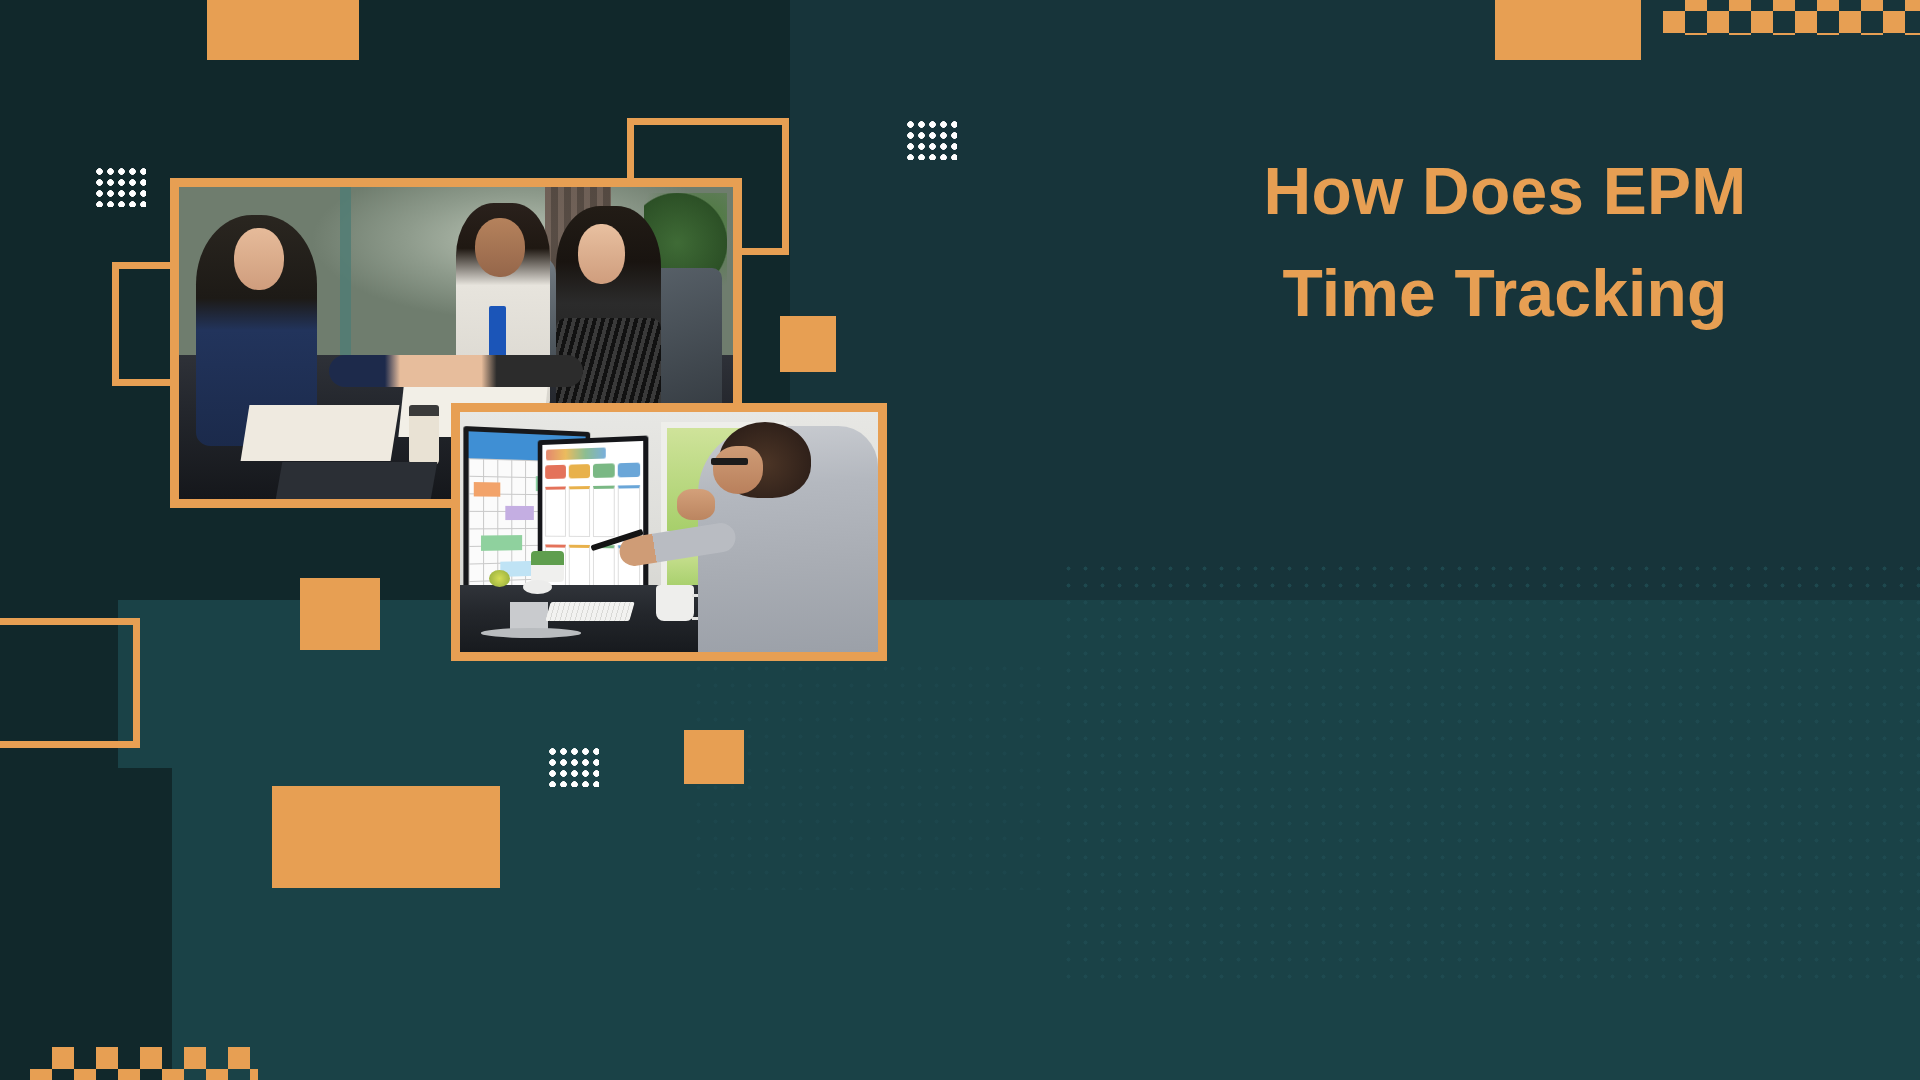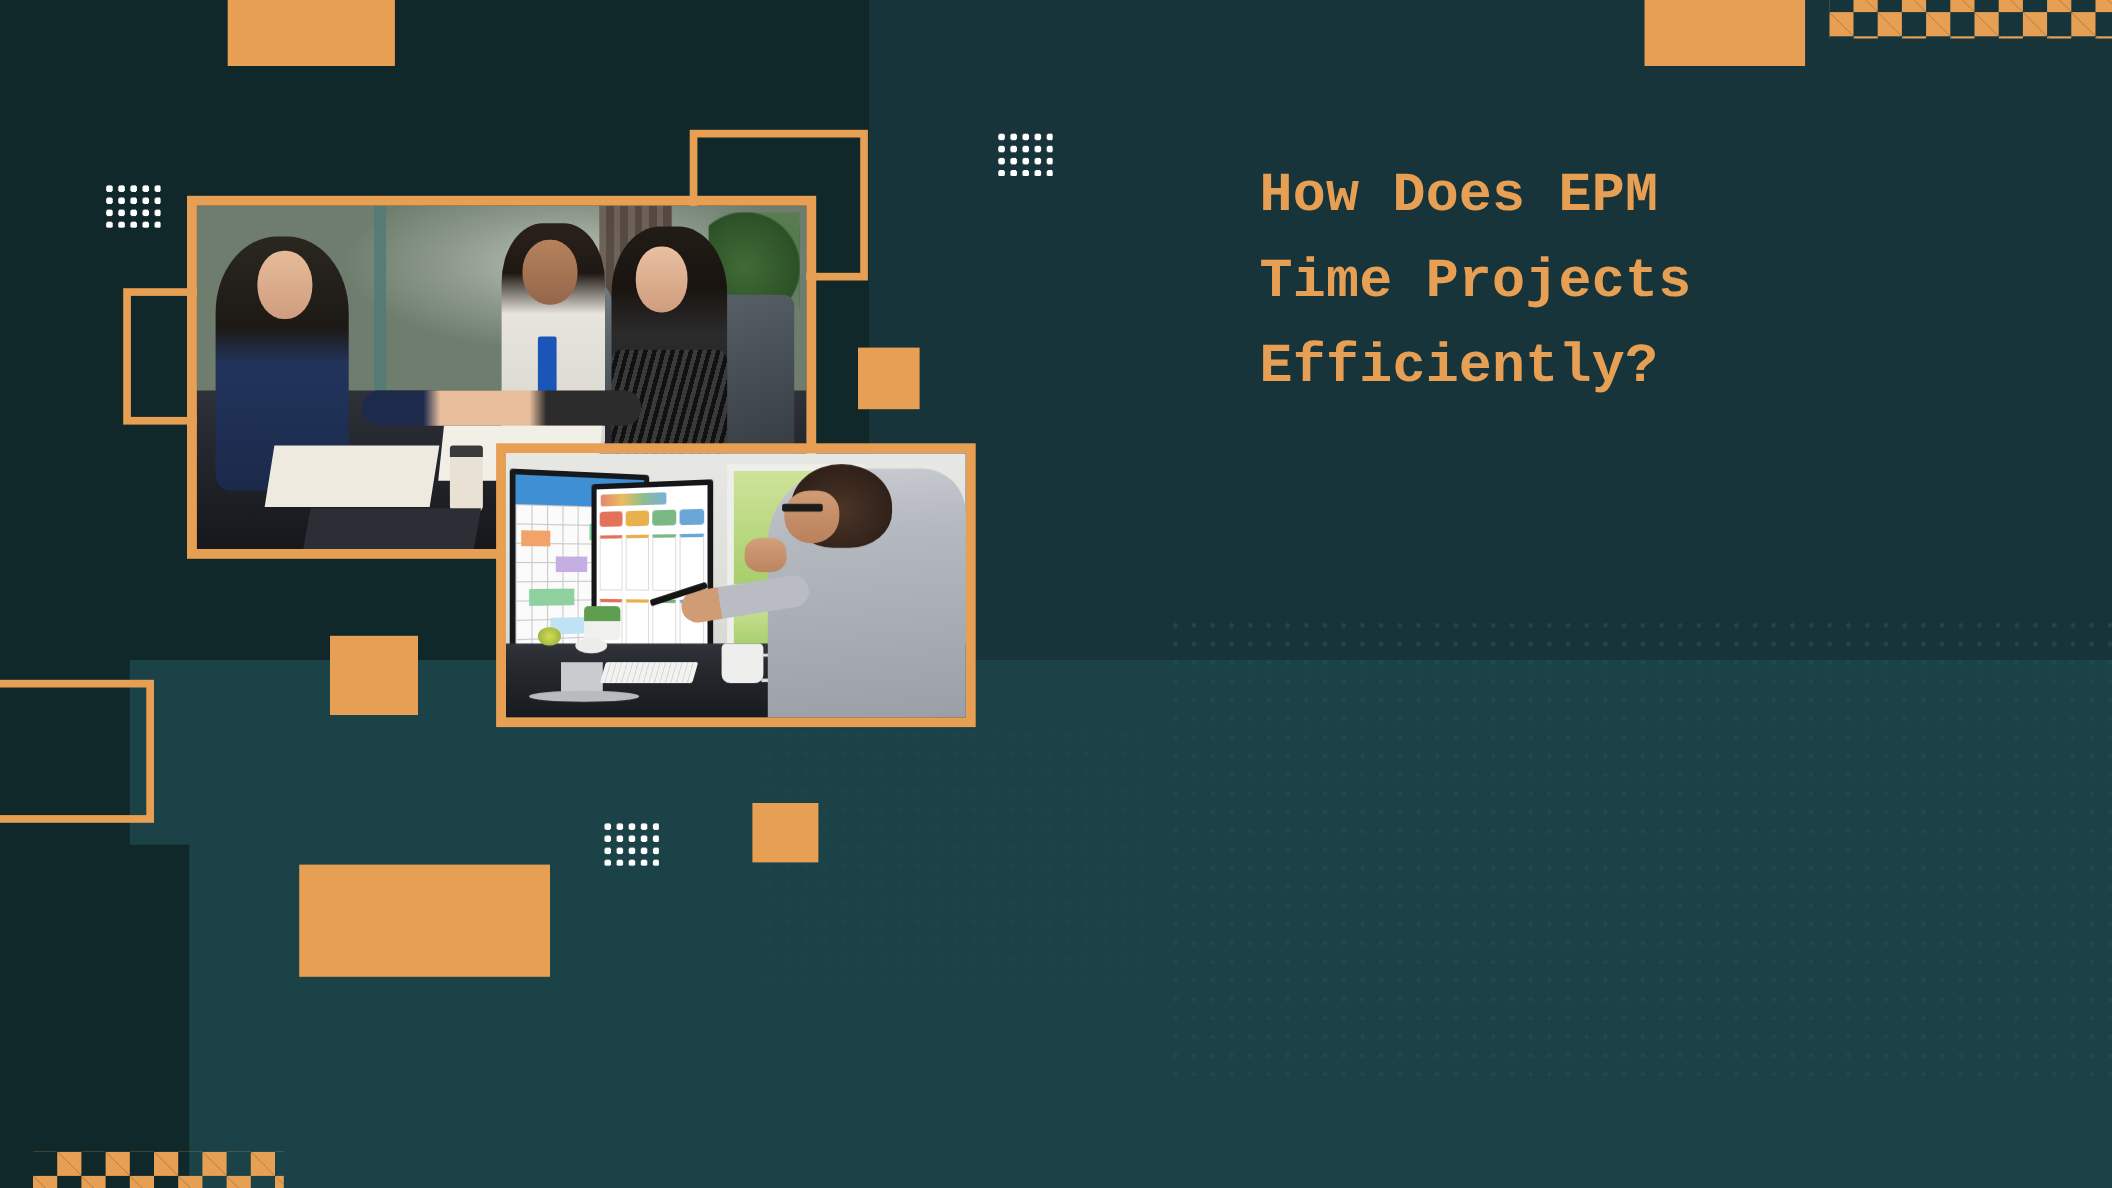--- a/index.html
+++ b/index.html
@@ -158,25 +158,25 @@
   .p2 .glasses{position:absolute;left:60%;top:19%;width:9%;height:3%;background:#1b1b1b;border-radius:2px;}
   .p2 .arm{position:absolute;left:38%;top:49%;width:28%;height:12%;
     background:linear-gradient(90deg,#cf9c76 0 30%,#b9bcc2 30% 100%);border-radius:999px;transform:rotate(-9deg);}
   .p2 .fist{position:absolute;left:52%;top:32%;width:9%;height:13%;
     background:linear-gradient(180deg,#d3a07a,#bb8560);border-radius:40%;}
   .p2 .pen{position:absolute;left:31%;top:52%;width:13%;height:2.4%;background:#141414;border-radius:2px;transform:rotate(-18deg);}
 
   
   #title{
     position:absolute;right:55px;top:140px;width:720px;
-    text-align:left;
+    text-align:center;
     color:#e79f53;
-    font-family:Liberation Mono, monospace;
+    font-family:Liberation Sans, sans-serif;
     font-weight:700;
-    font-size:50px;
+    font-size:66px;
     line-height:1.55;
     letter-spacing:.2px;
   }
   #title .ln{display:block;white-space:nowrap;}
 </style>
 </head>
 <body>
 
 <div id="stage">
 
@@ -295,17 +295,16 @@
       <div class="face"></div>
       <div class="glasses"></div>
       <div class="arm"></div>
       <div class="fist"></div>
       <div class="pen"></div>
     </div>
   </div>
 
   <div id="title">
     <span class="ln">How Does EPM</span>
-    <span class="ln">Time Projects</span>
-    <span class="ln">Efficiently?</span>
+    <span class="ln">Time Tracking</span>
   </div>
 
 </div>
 
 </body></html>

